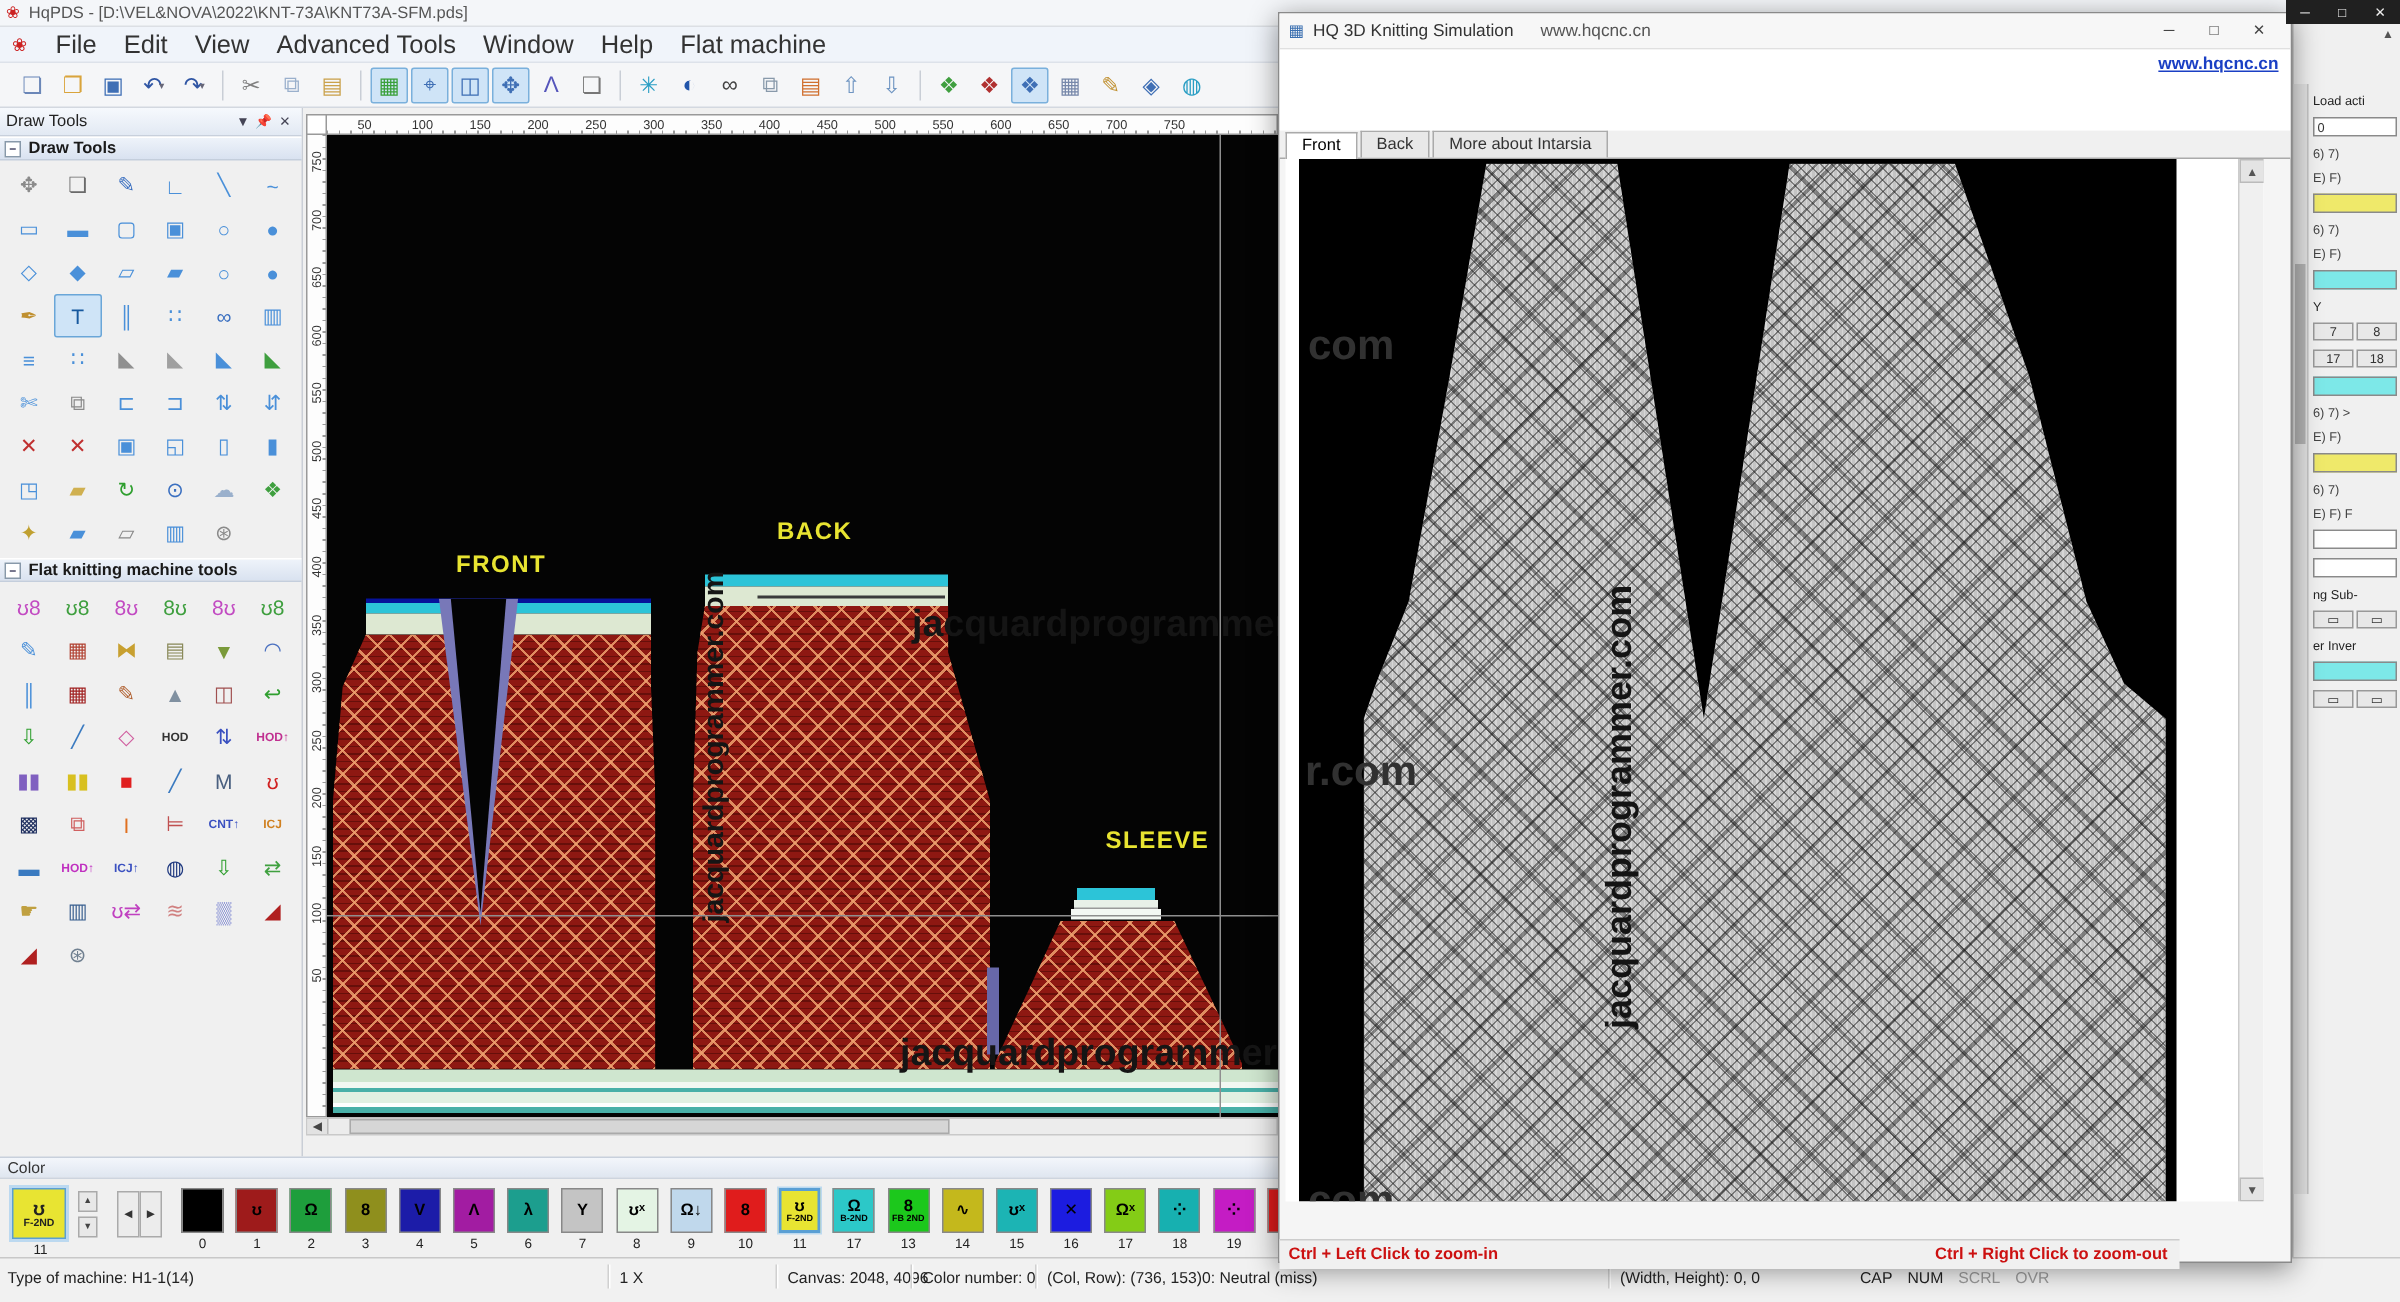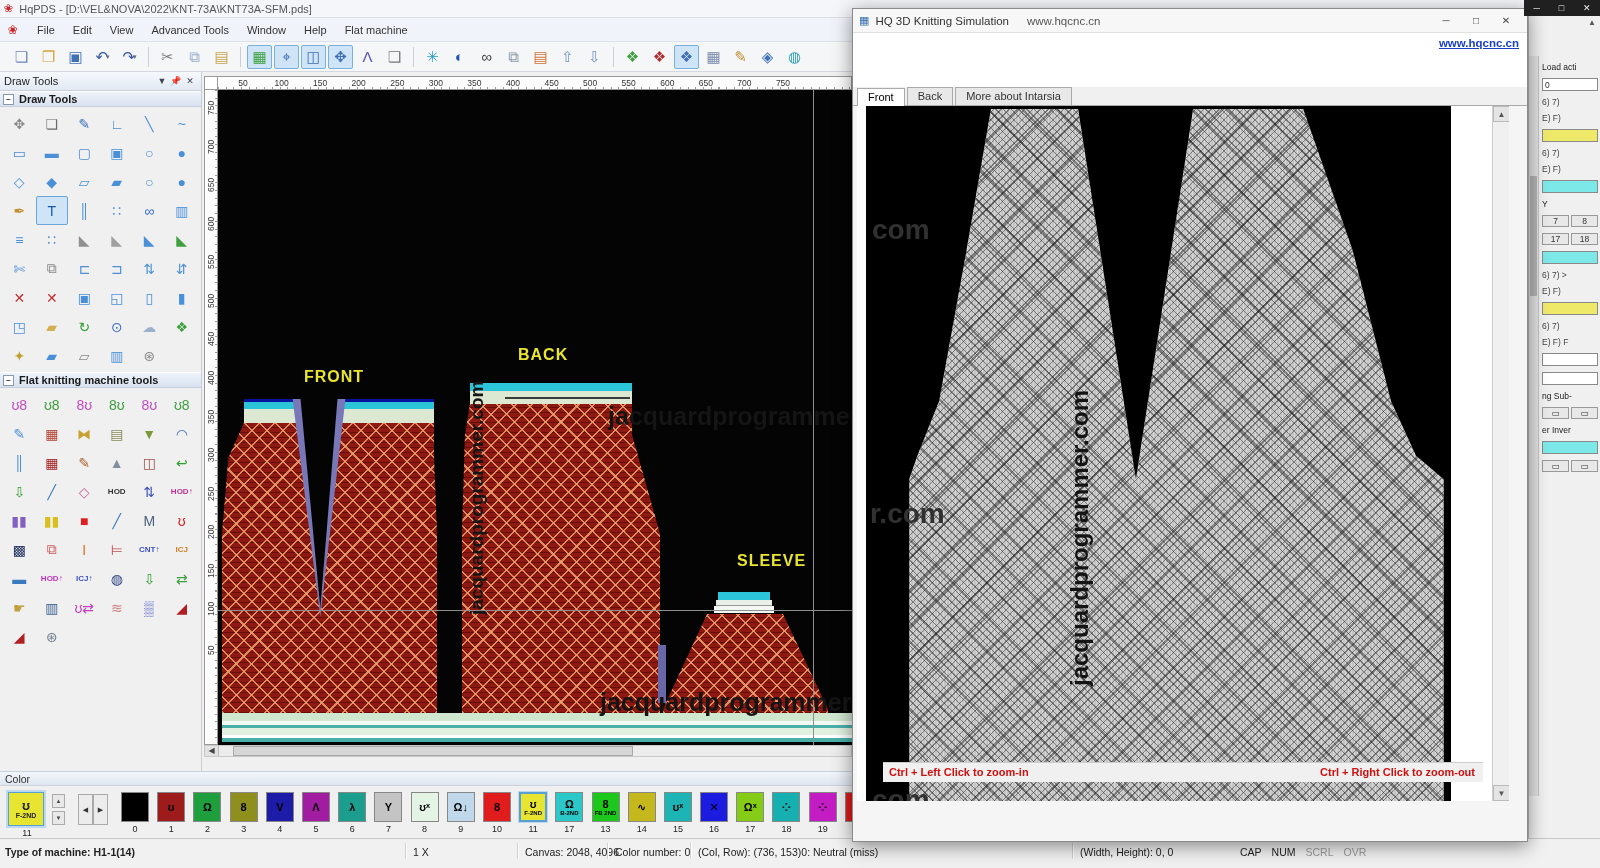--- a/index.html
+++ b/index.html
@@ -9,21 +9,21 @@
 
   
   #titlebar { position:absolute; left:0; top:0; width:1600px; height:18px; background:#f4f6f9; border-bottom:1px solid #dcdfe4; display:flex; align-items:center; padding-left:4px; }
   #titlebar .app-ico { color:#cc2222; font-size:11px; margin-right:6px; }
   #titlebar .ttl { color:#555; font-size:11px; }
   #main-controls { position:absolute; right:0; top:0; width:76px; height:16px; background:#202020; display:flex; align-items:center; justify-content:space-around; color:#eee; font-size:9px; z-index:80; }
   #main-controls span { cursor:default; }
 
   #menubar { position:absolute; left:0; top:18px; width:1600px; height:24px; background:#f0f4fa; border-bottom:1px solid #dde2ea; display:flex; align-items:center; }
   #menubar .app-ico { color:#cc2222; font-size:12px; margin:0 10px 0 8px; }
-  .menu-item { padding:4px 9px; font-size:11px; color:#333; cursor:default; }
+  .menu-item { padding:4px 9px; font-size:17px; color:#333; cursor:default; }
 
   #toolbar { position:absolute; left:0; top:42px; width:1600px; height:30px; background:#f5f6f8; border-bottom:1px solid #d3d8e0; display:flex; align-items:center; padding-left:8px; }
   .tb-btn { width:25px; height:24px; display:flex; align-items:center; justify-content:center; font-size:15px; margin:0 1px; border:1px solid transparent; border-radius:2px; cursor:default; }
   .tb-btn.toggled { background:#cfe4f7; border-color:#7ab0dc; }
   .tb-sep { width:1px; height:20px; background:#c9ced6; margin:0 5px; }
   .tb-dd { font-size:7px; color:#667; margin-left:-2px; }
 
   
   #left-panel { position:absolute; left:0; top:72px; width:202px; height:699px; background:#f0f0f0; border-right:1px solid #c9ced6; }
   #left-panel-title { height:19px; background:linear-gradient(#f6f9fd,#e2e9f3); border-bottom:1px solid #c8d0dc; display:flex; align-items:center; padding:0 4px; font-size:11px; color:#222; }
@@ -142,21 +142,21 @@
     background-color:#c4c4c4;
     background-image:
       repeating-linear-gradient(45deg,rgba(22,22,22,.45) 0 1px,transparent 1px 5.5px),
       repeating-linear-gradient(-45deg,rgba(22,22,22,.45) 0 1px,transparent 1px 5.5px),
       repeating-linear-gradient(45deg,transparent 0 22px,rgba(8,8,8,.38) 22px 24px),
       repeating-linear-gradient(-45deg,transparent 0 22px,rgba(8,8,8,.38) 22px 24px),
       repeating-linear-gradient(90deg,rgba(255,255,255,.3) 0 1px,transparent 1px 3px);
     clip-path:polygon(16.5% 0,32.5% 0,43.1% 53.5%,53.6% 0,73.8% 0,82.9% 20.5%,89.9% 42.2%,94.5% 50.1%,99.6% 53.5%,99.6% 100%,1.5% 100%,1.5% 53.5%,3% 50.1%,7% 42.2%,12% 20.5%); }
   #sim-scroll { position:absolute; right:0; top:0; width:17px; height:695px; background:#f0f0f0; border-left:1px solid #ccc; }
   #sim-scroll .a { position:absolute; left:0; width:17px; height:16px; text-align:center; font-size:8px; line-height:16px; color:#555; background:#e4e4e4; border:1px solid #bbb; }
-  #sim-hints { position:absolute; left:0; top:753px; width:600px; height:20px; background:#f0f0f0; border-top:1px solid #ccc;margin-left:30px; }
+  #sim-hints { position:absolute; left:0; top:817px; width:600px; height:20px; background:#f0f0f0; border-top:1px solid #ccc; }
   #sim-hints .hint { position:absolute; top:3px; color:#cc1111; font-size:11px; font-weight:bold; }
   #wm-sim-v { left:200px; top:580px; font-size:24px; transform:rotate(-90deg); transform-origin:left top; color:#141414; }
   .wm-frag { position:absolute; color:#313131; font-weight:bold; font-size:28px; }
 
   
   #right-panel { position:absolute; left:1528px; top:16px; width:72px; height:822px; background:#f0f0f0; border-left:1px solid #bbb; z-index:40; font-size:8.5px; color:#333; }
   #rp-scroll { position:absolute; left:0; top:40px; width:10px; height:740px; background:#e2e2e2; border-right:1px solid #c4c4c4; }
   #rp-scroll .thumb { position:absolute; left:1px; top:120px; width:7px; height:120px; background:#b4b4b4; }
   #rp-items { position:absolute; left:13px; top:46px; width:56px; }
   .rp-row { margin-bottom:6px; }
@@ -586,21 +586,21 @@
       </div>
   </div>
 
   <div id="statusbar">
     <div id="locks">
         <span>CAP</span>
         <span>NUM</span>
         <span class="dim">SCRL</span>
         <span class="dim">OVR</span>
       </div>
-  <div class="st" style="left: 5px; font-weight: bold;">Type of machine: H1-1(14)</div>
+  <div class="st" style="left: 5px;">Type of machine: H1-1(14)</div>
       <div class="st" style="left: 413px;">1 X</div>
       <div class="st-sep" style="left: 405px;"></div>
       <div class="st" style="left: 525px;">Canvas: 2048, 4096</div>
       <div class="st-sep" style="left: 517px;"></div>
       <div class="st" style="left: 615px;">Color number: 0</div>
       <div class="st-sep" style="left: 607px;"></div>
       <div class="st" style="left: 698px;">(Col, Row): (736, 153)0: Neutral (miss)</div>
       <div class="st-sep" style="left: 690px;"></div>
       <div class="st" style="left: 1080px;">(Width, Height): 0, 0</div>
       <div class="st-sep" style="left: 1072px;"></div>

